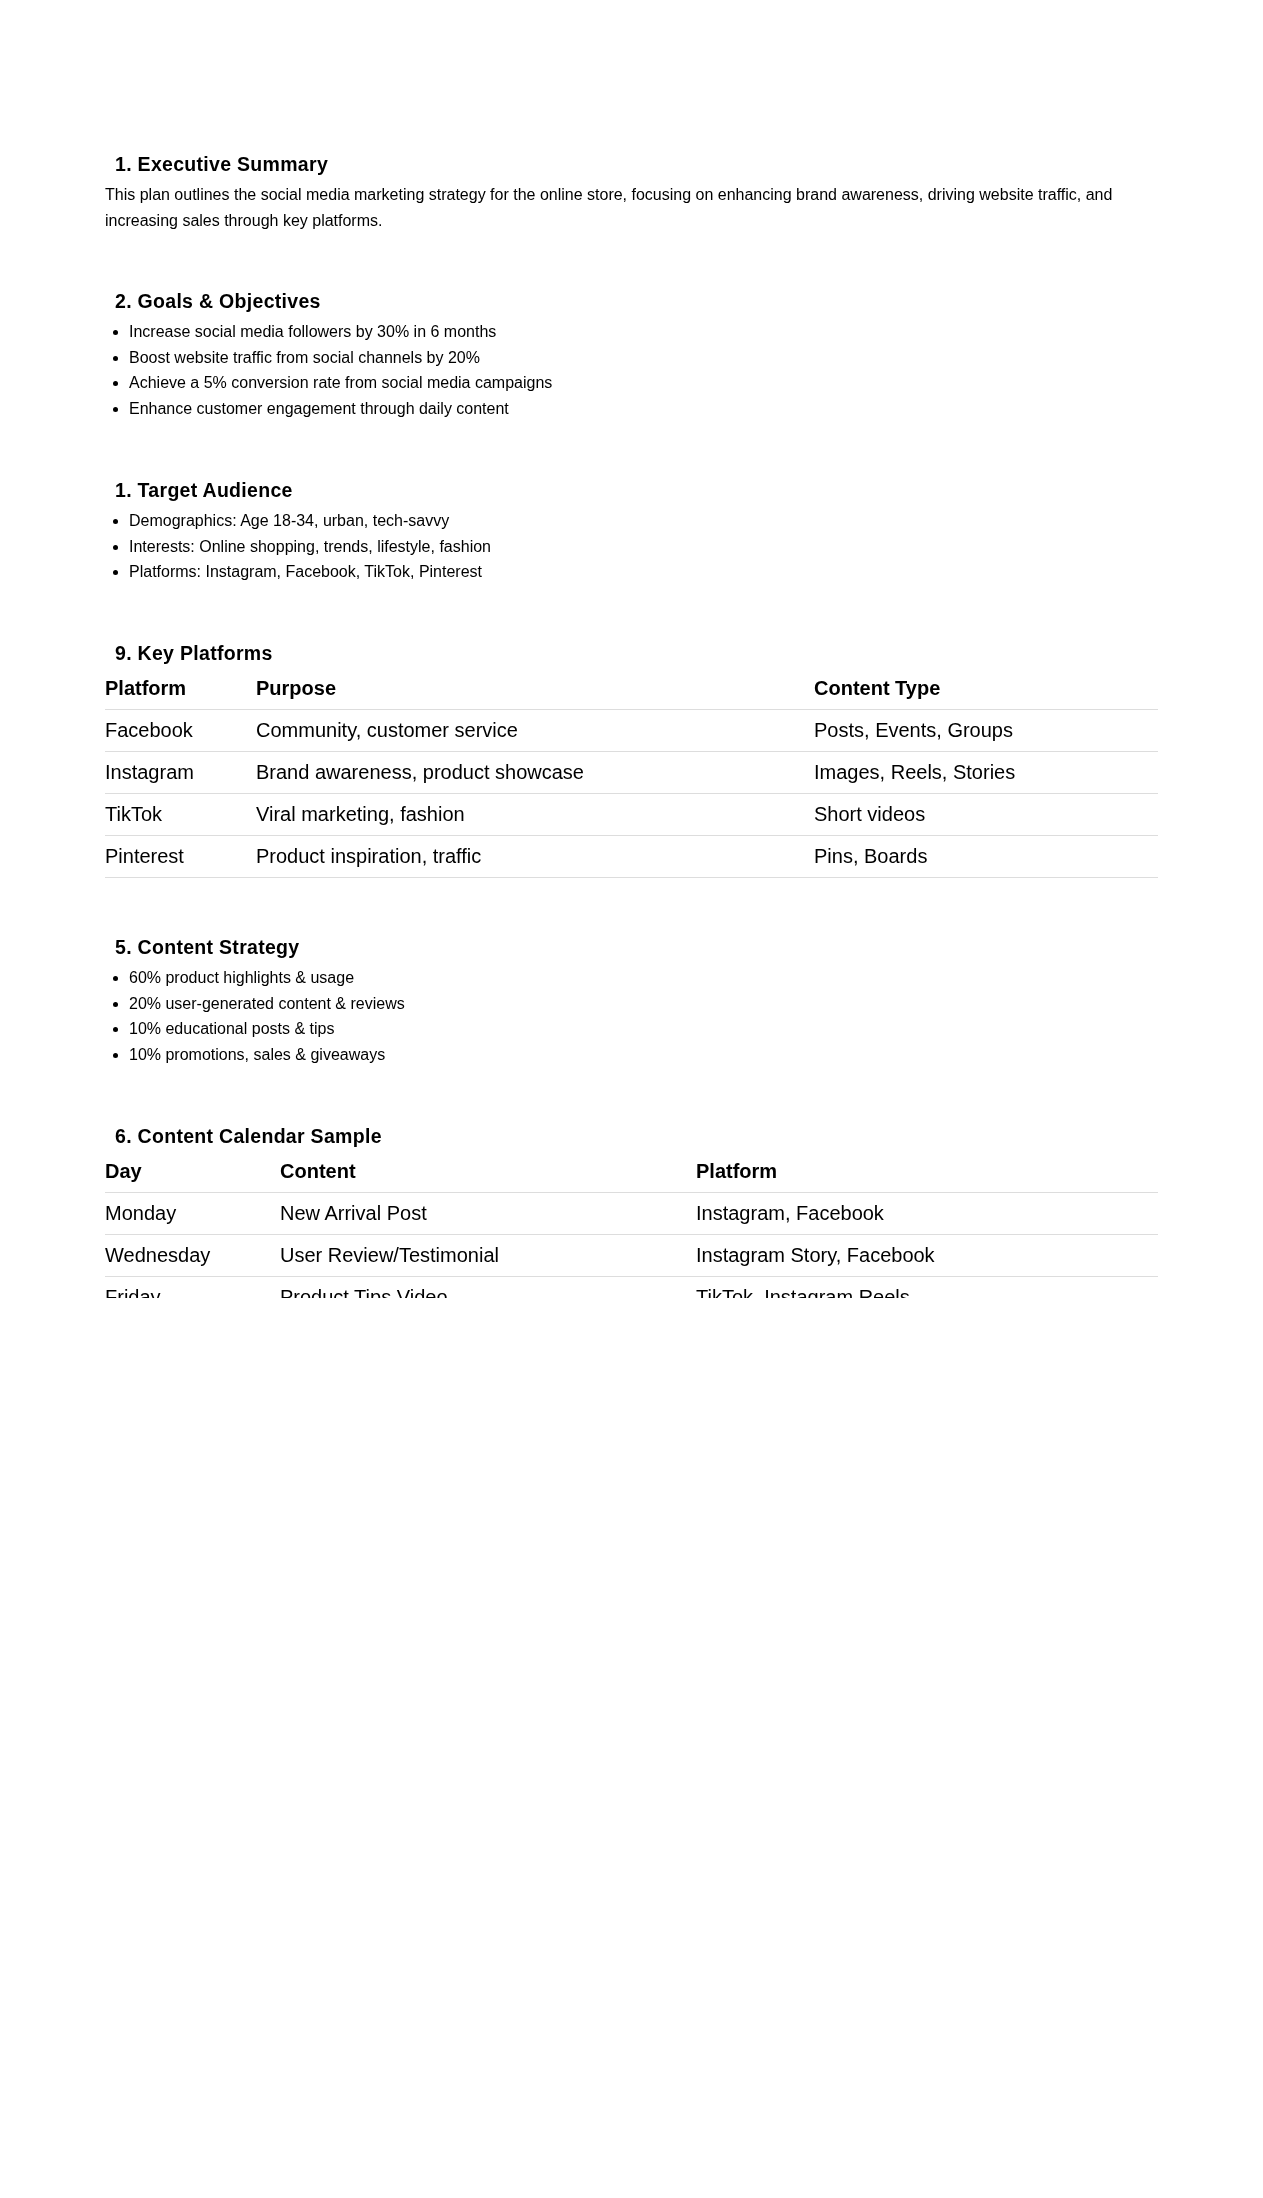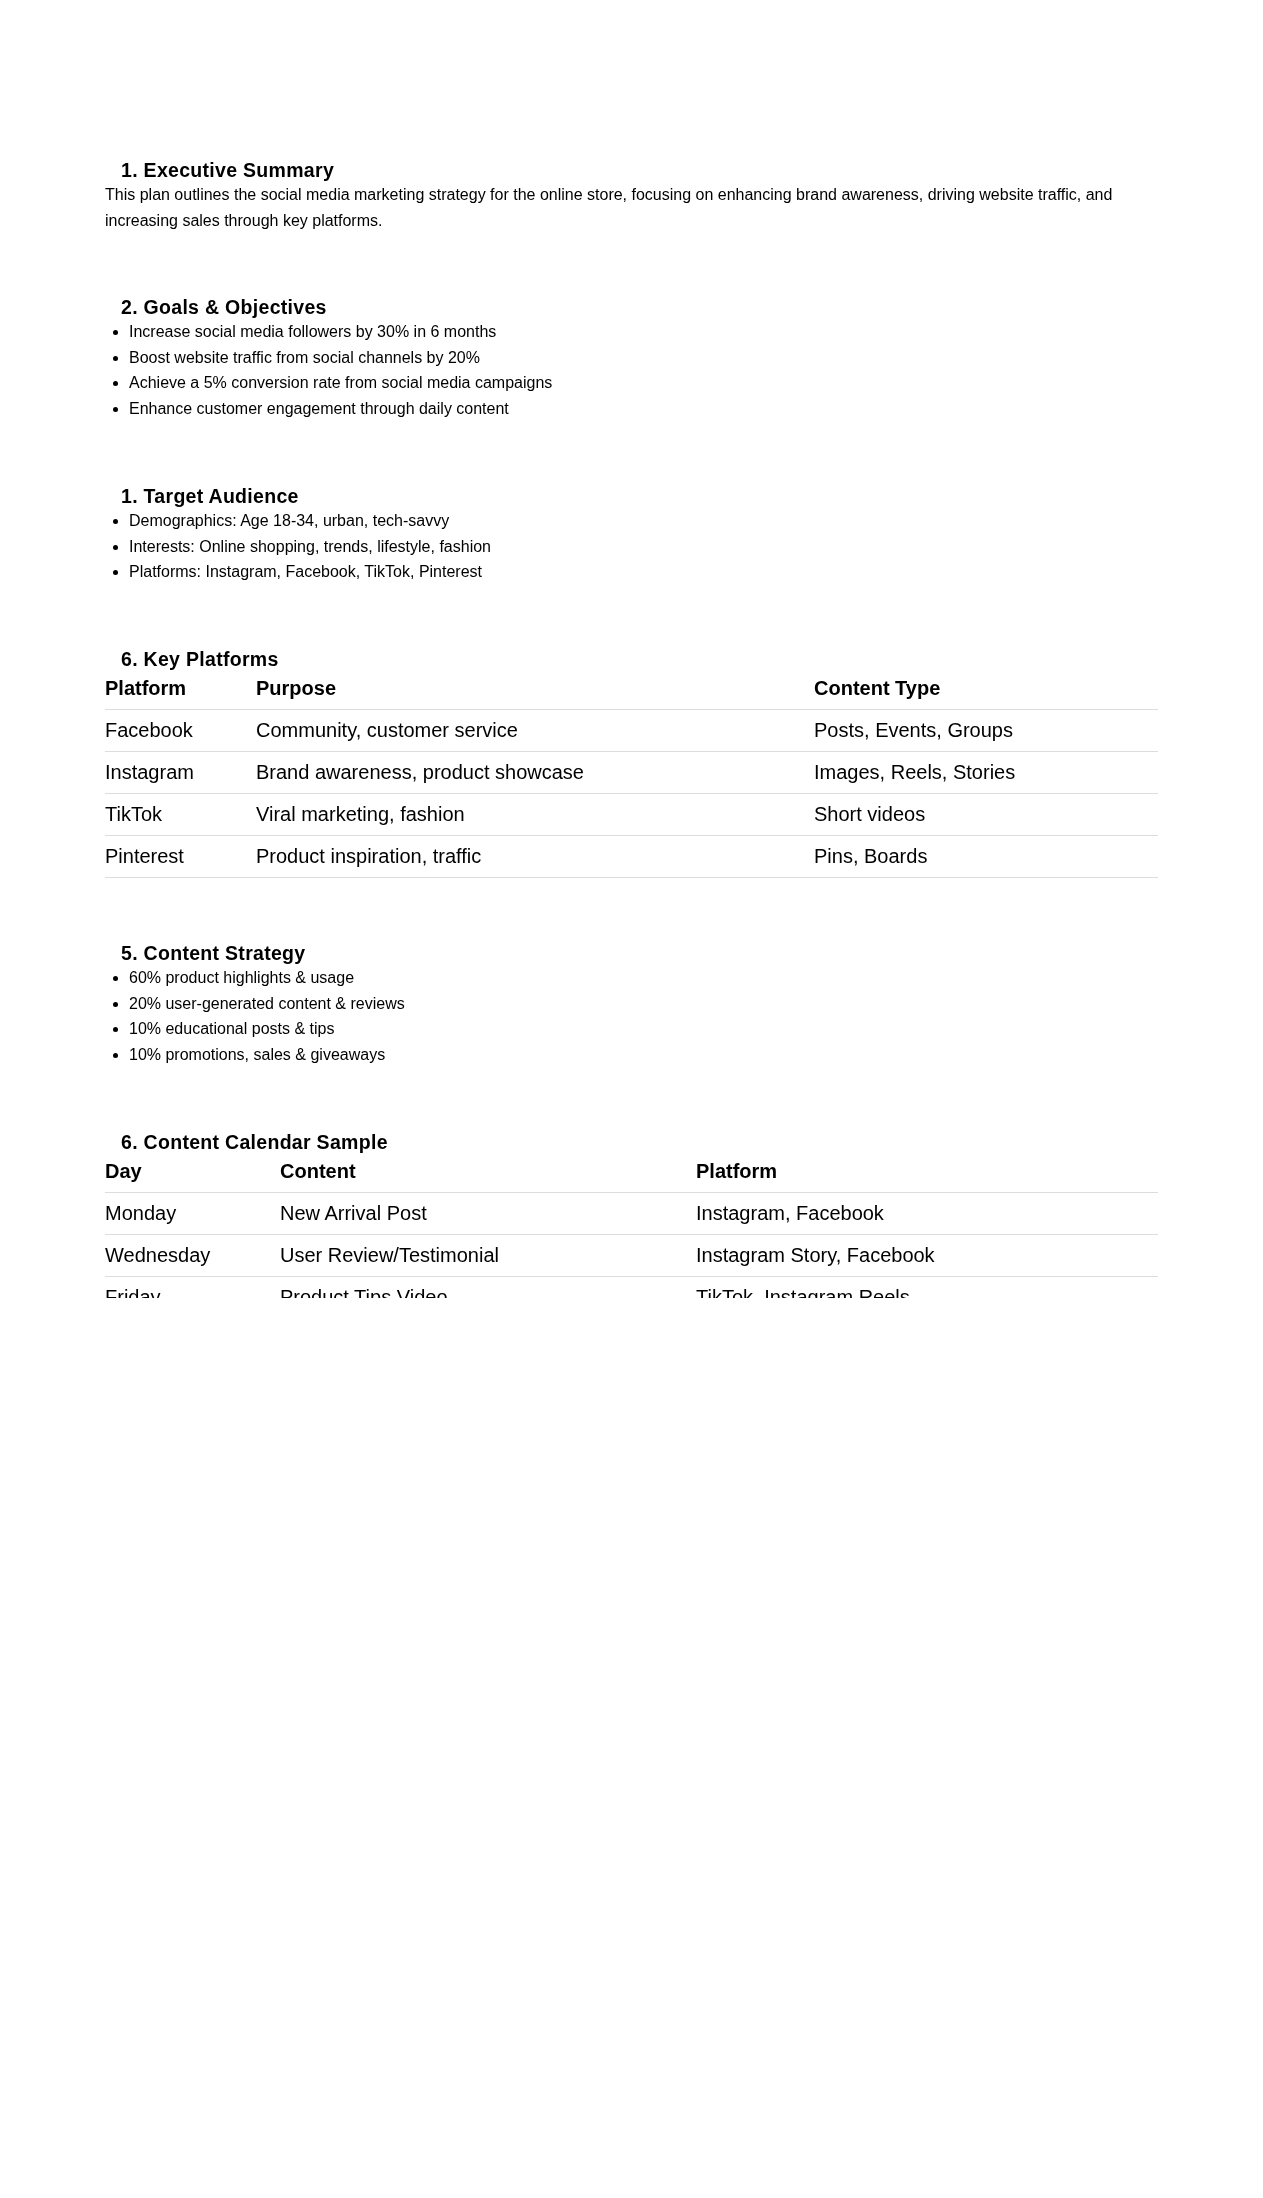--- a/index.html
+++ b/index.html
@@ -1,20 +1,20 @@
 <!DOCTYPE html>
 <html><head>
   <meta charset="utf-8">
   <style>
     html, body { margin: 0; padding: 0; background: #ffffff; }
     body { width: 1263px; height: 2198px; position: relative; overflow: hidden;
            font-family: "Liberation Sans", sans-serif; color: #000; }
     .page { position: absolute; left: 105px; top: 0; width: 1053px; height: 1298px; overflow: hidden; }
     h1 { font-size: 32px; font-weight: bold; margin: 0; position: absolute; top: 82px; left: 0; letter-spacing: 0.3px; }
-    h2 { font-size: 19.5px; font-weight: bold; margin: 16px; position: absolute; left: 0; letter-spacing: 0.3px; }
+    h2 { font-size: 19.5px; font-weight: bold; margin: 10px; position: absolute; left: 0; letter-spacing: 0.3px; }
     p.summary { position: absolute; left: 0; top: 182px; margin: 0; width: 1053px; font-size: 16px; line-height: 26px; }
     ul { position: absolute; left: 0; margin: 0; padding-left: 24px; font-size: 16px; line-height: 25.6px; }
     ul li { padding-left: 0; }
     table { position: absolute; left: 0; width: 1053px; border-collapse: collapse; font-size: 20px; }
     th { text-align: left; font-weight: bold; height: 42px; padding: 0; border-bottom: 1.5px solid #dddddd; vertical-align: middle; }
     td { height: 41px; padding: 0; border-bottom: 1.5px solid #dddddd; vertical-align: middle; }
   </style>
 </head>
 <body>
 
@@ -31,21 +31,21 @@
     <li>Enhance customer engagement through daily content</li>
   </ul>
 
   <h2 style="top:469px">1. Target Audience</h2>
   <ul style="top:508px">
     <li>Demographics: Age 18-34, urban, tech-savvy</li>
     <li>Interests: Online shopping, trends, lifestyle, fashion</li>
     <li>Platforms: Instagram, Facebook, TikTok, Pinterest</li>
   </ul>
 
-  <h2 style="top:632px">6. Key Platforms</h2>
+  <h2 style="top:632px">9. Key Platforms</h2>
   <table style="top:667px">
     <colgroup>
         <col style="width:151px">
         <col style="width:558px">
         <col>
       </colgroup>
     <thead>
       <tr>
         <th>Platform</th>
         <th>Purpose</th>

